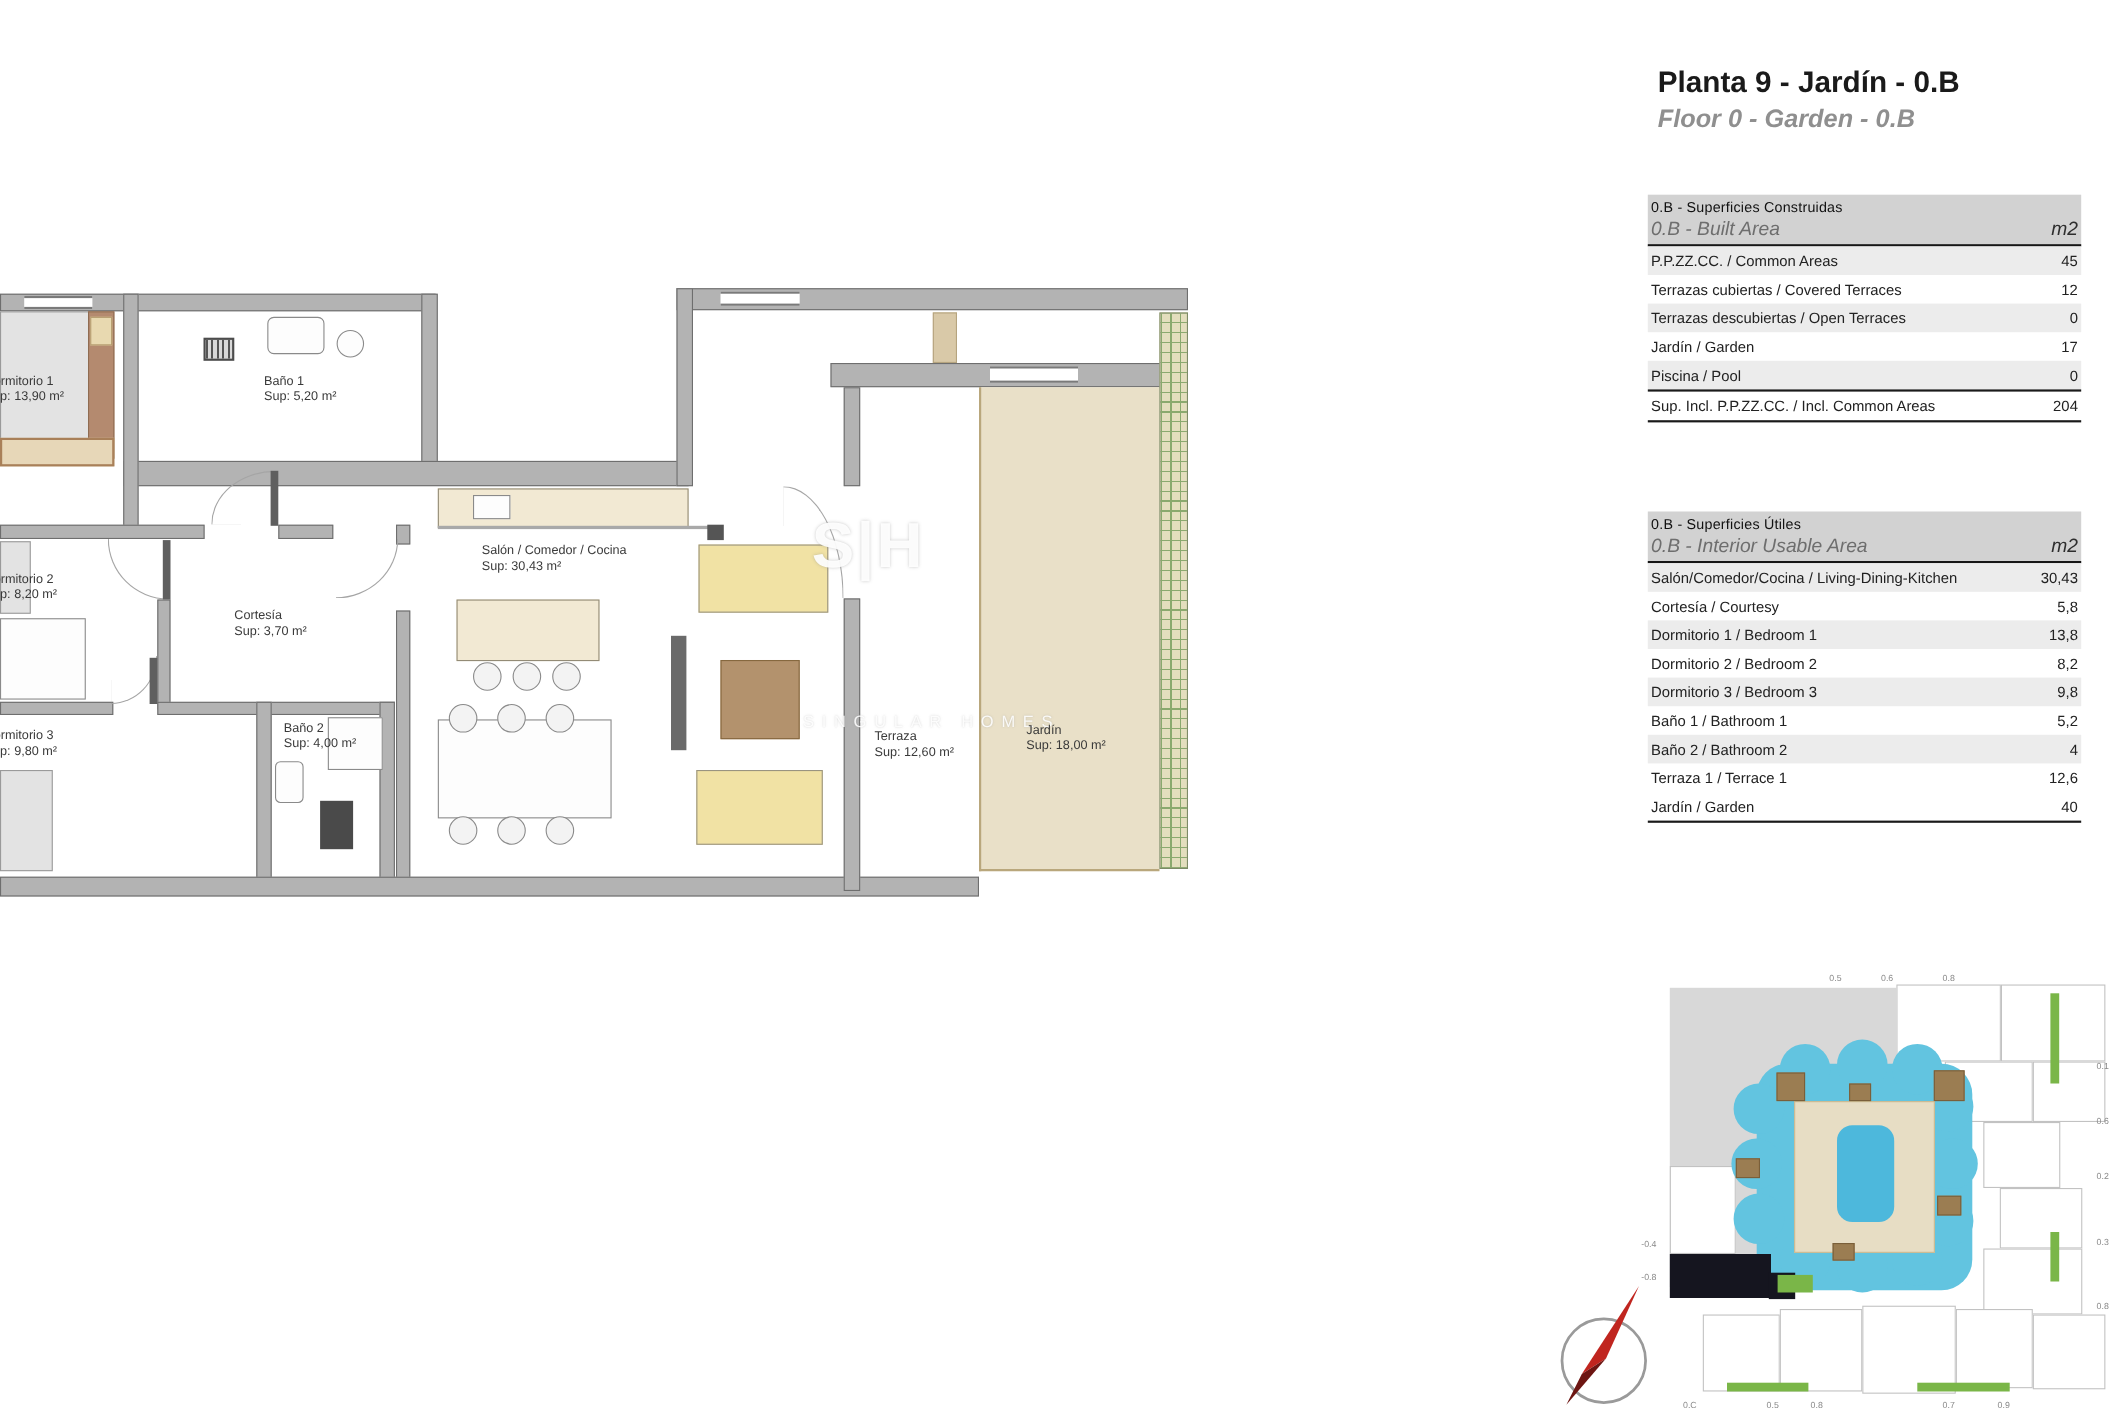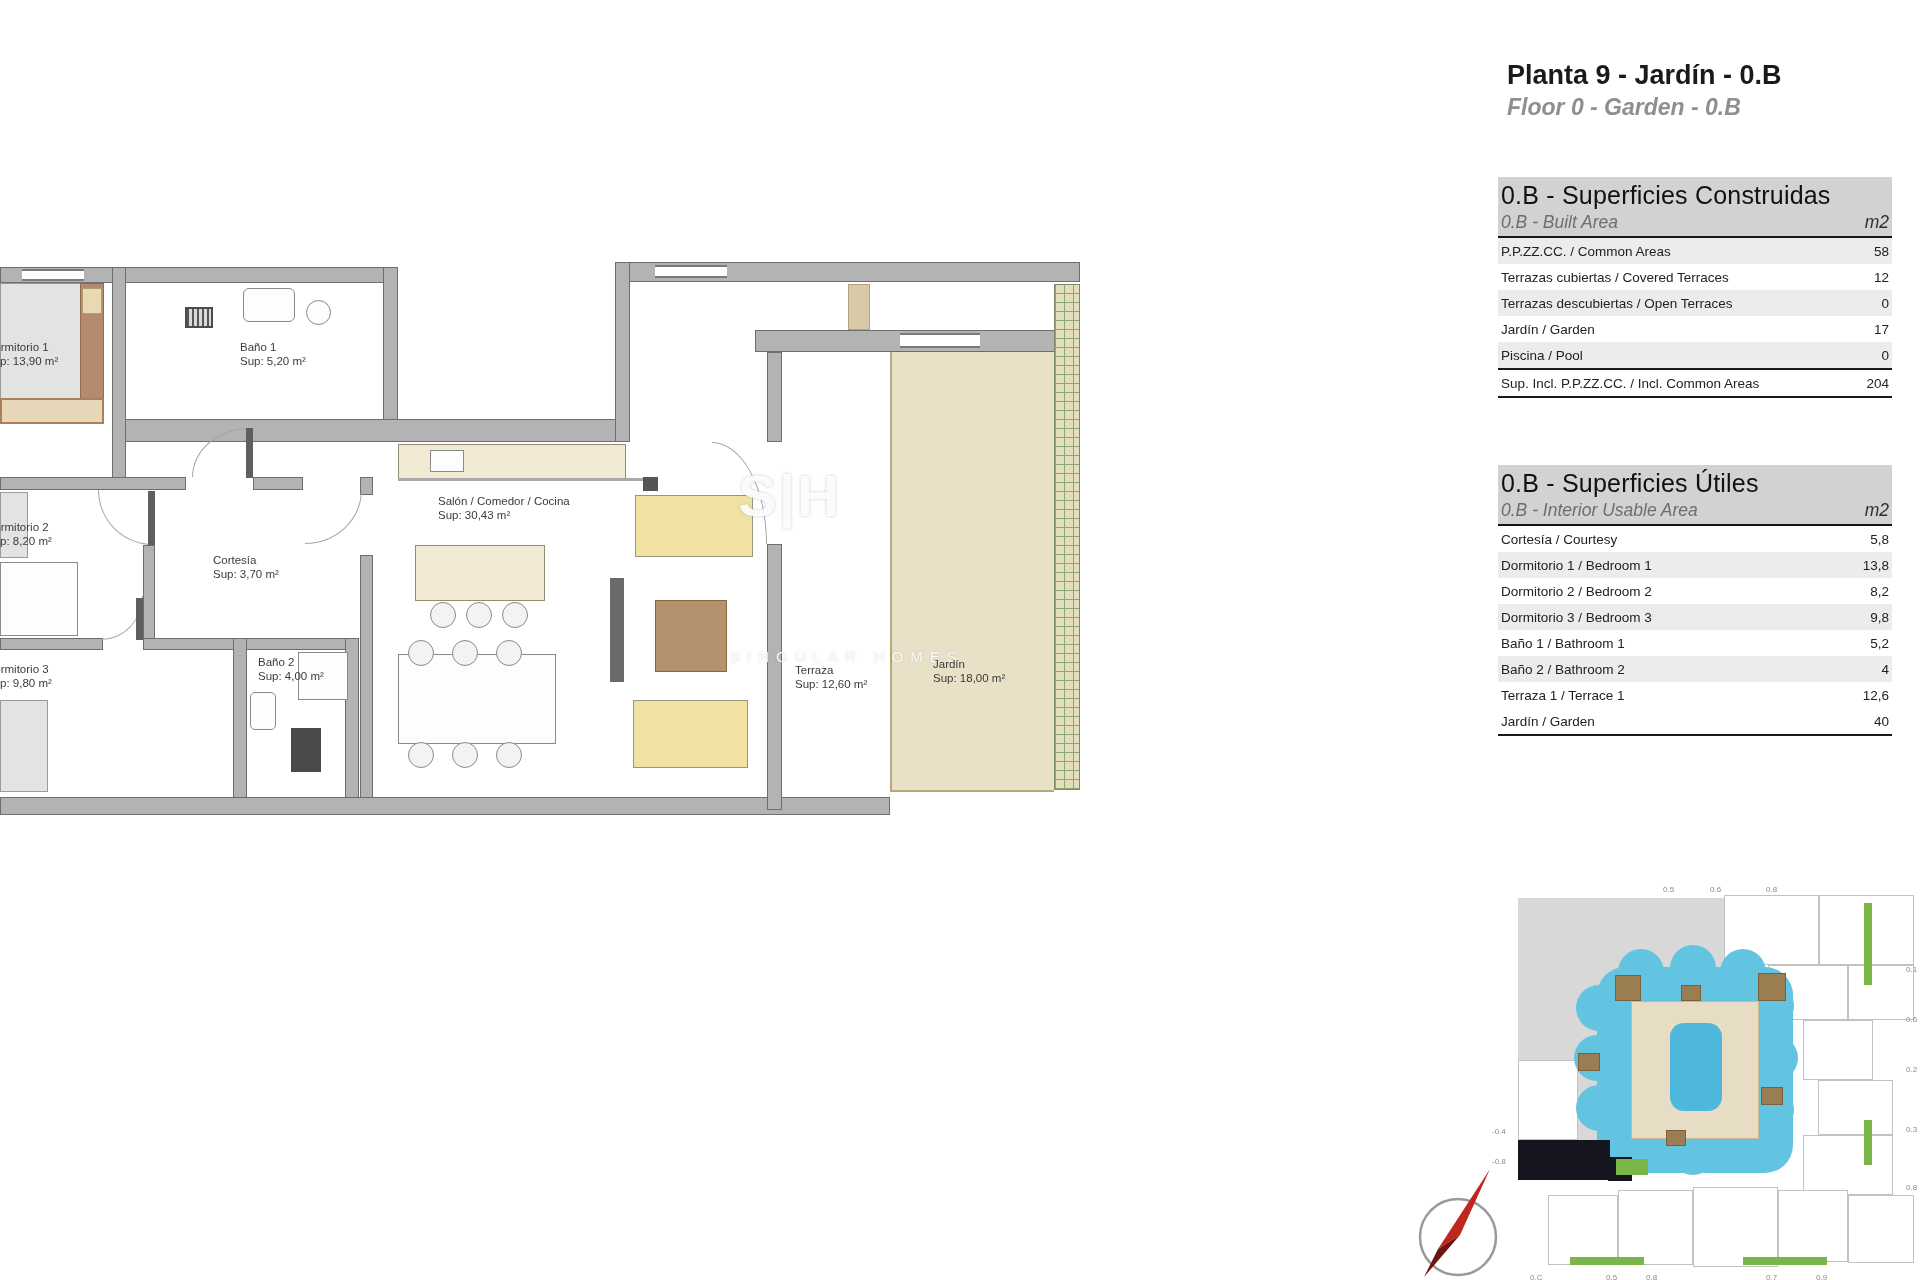--- a/index.html
+++ b/index.html
@@ -18,21 +18,21 @@
   .fur{position:absolute;box-sizing:border-box;background:#fdfdfd;border:1px solid #8a8a8a}
   .tan{background:#f2e9d3;border:1px solid #938b76}
   .gray{background:#e3e3e3;border:1px solid #9a9a9a}
   .c{position:absolute;width:26px;height:26px;border:1px solid #8a8a8a;border-radius:50%;background:#f3f3f3;box-sizing:border-box}
   .sofa{background:#f1e2a4;border:1px solid #9a9480}
   
   .rl{position:absolute;font-size:11.5px;line-height:14px;color:#3a3a3a;white-space:nowrap;z-index:6}
   
   .tbl{position:absolute;width:394px;font-size:13.5px;color:#222}
   .thead{background:#d2d2d2;border-bottom:2px solid #161616;padding:4px 3px 3px 3px}
-  .th-es{font-size:25px;color:#111;letter-spacing:.2px}
+  .th-es{font-size:13px;color:#111;letter-spacing:.2px}
   .th-row{display:flex;justify-content:space-between;align-items:flex-end;margin-top:2px}
   .th-en{font-size:17.5px;font-style:italic;color:#6e6e6e}
   .th-unit{font-size:17.5px;font-style:italic;color:#2e2e2e}
   .trow{display:flex;justify-content:space-between;align-items:center;height:26px;padding:0 3px}
   .trow.alt{background:#ececec}
   .trow.total{border-top:2px solid #1a1a1a;border-bottom:2px solid #1a1a1a}
   .trow.last{border-bottom:2px solid #1a1a1a}
   .hatch{position:absolute;border:1px solid #7d8a66;box-sizing:border-box;background:
     repeating-linear-gradient(0deg,#8aa96e 0 1px,transparent 1px 9px),
     repeating-linear-gradient(90deg,#8aa96e 0 1px,transparent 1px 9px),#e3debd}
@@ -176,21 +176,21 @@
 <div class="tbl" style="left:1498px;top:177px">
   <div class="thead">
     <div class="th-es">0.B - Superficies Construidas</div>
     <div class="th-row">
       <span class="th-en">0.B - Built Area</span>
       <span class="th-unit">m2</span>
     </div>
   </div>
   <div class="trow alt">
       <span>P.P.ZZ.CC. / Common Areas</span>
-      <span>58</span>
+      <span>45</span>
     </div>
   <div class="trow">
       <span>Terrazas cubiertas / Covered Terraces</span>
       <span>12</span>
     </div>
   <div class="trow alt">
       <span>Terrazas descubiertas / Open Terraces</span>
       <span>0</span>
     </div>
   <div class="trow">
@@ -208,20 +208,24 @@
 </div>
 
 <div class="tbl" style="left:1498px;top:465px">
   <div class="thead">
     <div class="th-es">0.B - Superficies Útiles</div>
     <div class="th-row">
       <span class="th-en">0.B - Interior Usable Area</span>
       <span class="th-unit">m2</span>
     </div>
   </div>
+  <div class="trow alt">
+      <span>Salón/Comedor/Cocina / Living-Dining-Kitchen</span>
+      <span>30,43</span>
+    </div>
   <div class="trow">
       <span>Cortesía / Courtesy</span>
       <span>5,8</span>
     </div>
   <div class="trow alt">
       <span>Dormitorio 1 / Bedroom 1</span>
       <span>13,8</span>
     </div>
   <div class="trow">
       <span>Dormitorio 2 / Bedroom 2</span>

